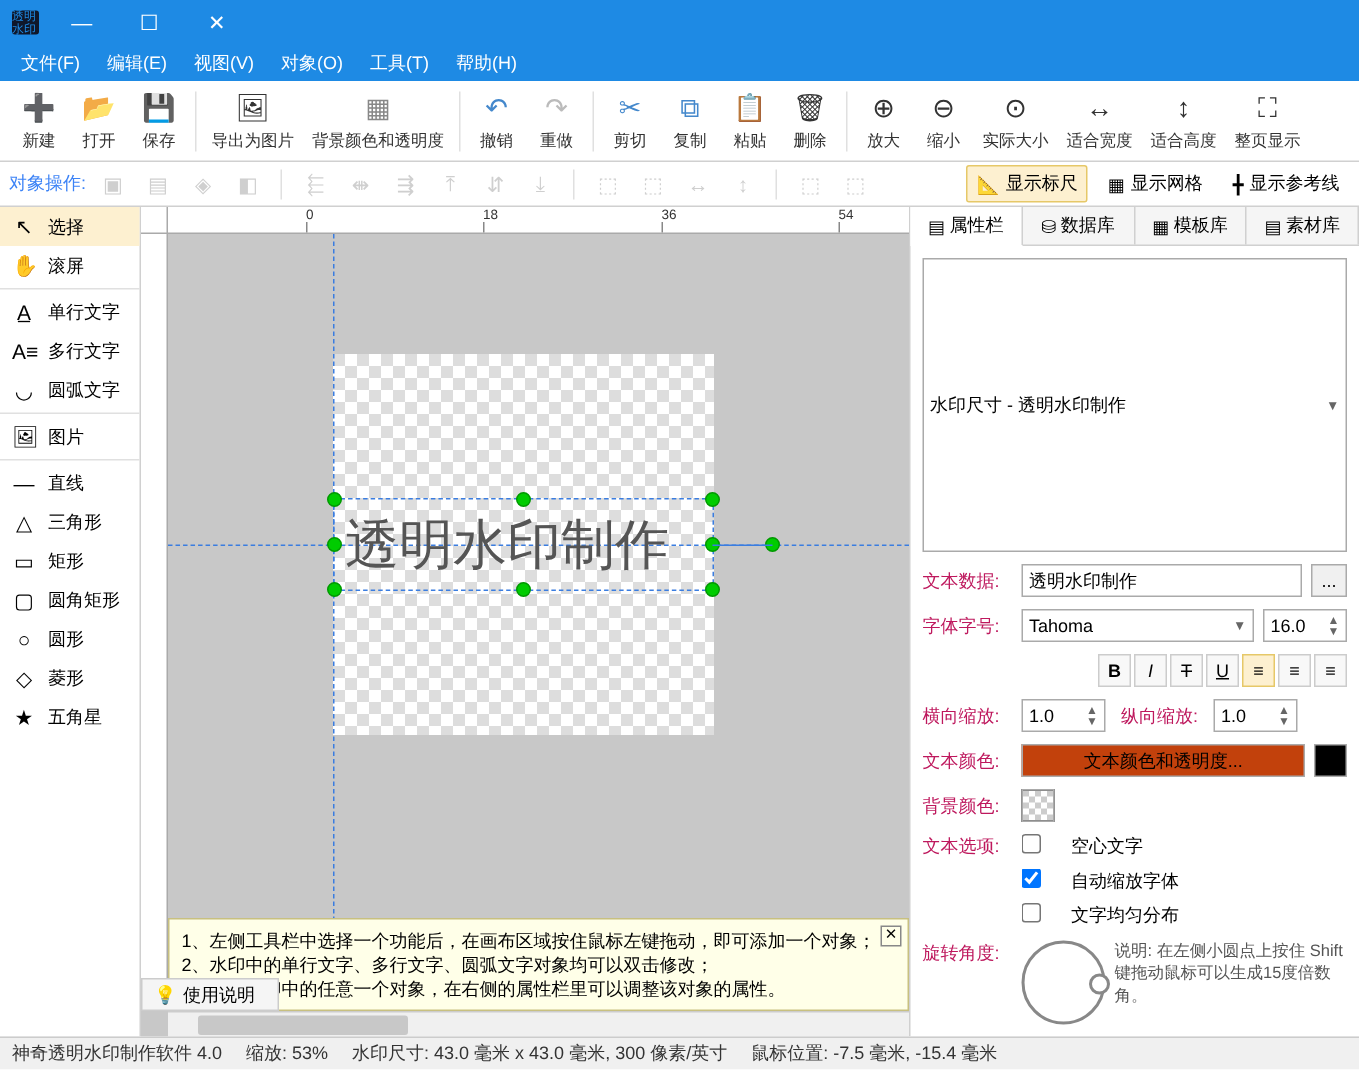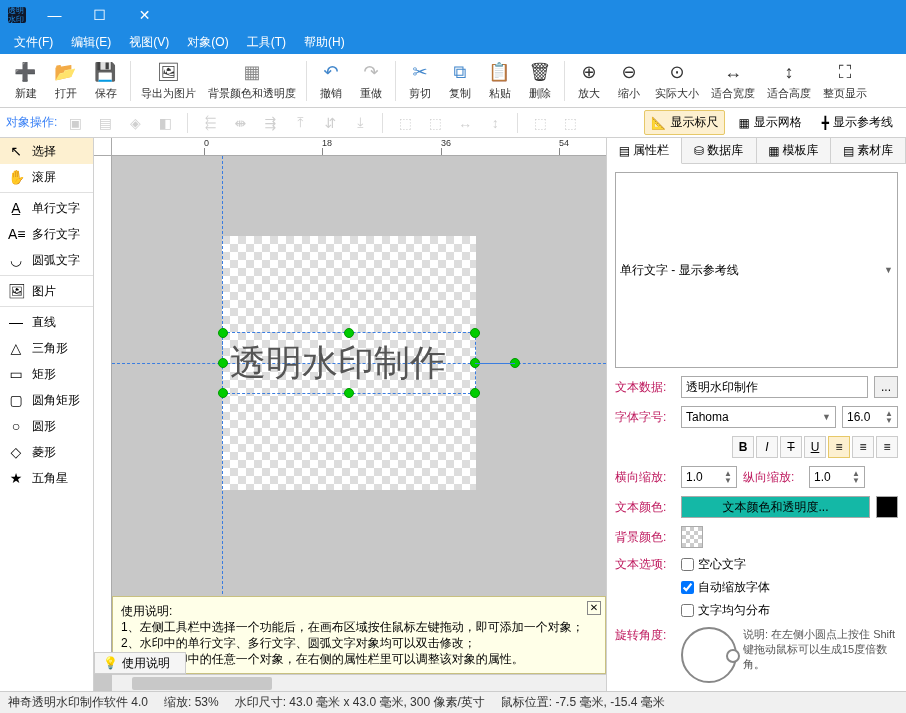--- a/index.html
+++ b/index.html
@@ -56,24 +56,24 @@
 .rrow .rl{width:60px;color:#be185d}
 .combo{flex:1;height:22px;border:1px solid #aaa;padding:0 4px;display:flex;align-items:center;justify-content:space-between;background:#fff}
 .combo .arr{font-size:9px;color:#666}
 .txtinput{flex:1;height:22px;border:1px solid #aaa;padding:0 4px;background:#fff;display:flex;align-items:center}
 .morebtn{width:24px;height:22px;border:1px solid #aaa;display:flex;align-items:center;justify-content:center;background:#f0f0f0}
 .spin{width:56px;height:22px;border:1px solid #aaa;display:flex;align-items:center;padding:0 4px;justify-content:space-between;background:#fff}
 .spin .sar{font-size:8px;line-height:7px;color:#666;display:flex;flex-direction:column}
 .fmtbtns{display:flex;gap:2px}
 .fbtn{width:22px;height:22px;border:1px solid #ccc;display:flex;align-items:center;justify-content:center;background:#f8f8f8;font-size:12px}
 .fbtn.act{background:#fdf0d0;border-color:#e6c868}
-.colorbtn{flex:1;height:22px;border:1px solid #aaa;background:#14b8a6;display:flex;align-items:center;justify-content:center}
+.colorbtn{flex:1;height:22px;border:1px solid #aaa;background:#c2410c;display:flex;align-items:center;justify-content:center}
 .swatch{width:22px;height:22px;border:1px solid #aaa;background:#000}
 .swatch.checker2{background-image:repeating-conic-gradient(#fff 0 25%,#ccc 0 50%);background-size:8px 8px}
-.cb{display:flex;align-items:center;gap:4px}
+.cb{display:flex;gap:20px}
 .cb input{width:13px;height:13px}
 .rotwheel{width:56px;height:56px;border:2px solid #888;border-radius:50%;position:relative}
 .rotwheel::after{content:"";position:absolute;right:-5px;top:50%;width:10px;height:10px;background:#fff;border:2px solid #888;border-radius:50%;margin-top:-6px}
 .statusbar{height:22px;background:#f0f0f0;border-top:1px solid #ccc;display:flex;align-items:center;padding:0 8px;gap:16px;font-size:11px;color:#333}
 </style>
 </head>
 <body>
 
 <div class="titlebar">
   <div class="logo">透明
@@ -285,21 +285,20 @@
           <div class="handle" style="left:0;top:100%"></div>
           <div class="handle" style="left:50%;top:100%"></div>
           <div class="handle" style="left:100%;top:100%"></div>
           <div class="rothandle" style="left:calc(100% + 40px);top:50%"></div>
           <div style="position:absolute;left:100%;top:50%;width:40px;border-top:1px solid #3a7de0"></div>
         </div>
         <div class="canvtext" style="left:118px;top:183px">透明水印制作</div>
       </div>
     </div>
     <div class="hintbox">
-      <div>使用说明:</div>
       <div>1、左侧工具栏中选择一个功能后，在画布区域按住鼠标左键拖动，即可添加一个对象；</div>
       <div>2、水印中的单行文字、多行文字、圆弧文字对象均可以双击修改；</div>
       <div>3、选择水印中的任意一个对象，在右侧的属性栏里可以调整该对象的属性。</div>
       <div class="close">✕</div>
     </div>
     <div class="usagebtn">
         <span style="color:#fa0">💡</span>
         <span>使用说明</span>
       </div>
     <div class="scrollbar-h">
@@ -321,21 +320,21 @@
           <span>▦</span>
           <span>模板库</span>
         </div>
       <div class="rtab">
           <span>▤</span>
           <span>素材库</span>
         </div>
     </div>
     <div class="rcontent">
       <div class="combo">
-          <span>单行文字 - 显示参考线</span>
+          <span>水印尺寸 - 透明水印制作</span>
           <span class="arr">▼</span>
         </div>
       <div class="rrow">
         <span class="rl">文本数据:</span>
         <div class="txtinput">
             <span>透明水印制作</span>
           </div>
         <div class="morebtn">...</div>
       </div>
       <div class="rrow">
@@ -367,21 +366,21 @@
           <div class="fbtn">≡</div>
           <div class="fbtn">≡</div>
         </div>
       </div>
       <div class="rrow">
         <span class="rl">横向缩放:</span>
         <div class="spin">
             <span>1.0</span>
             <span class="sar">▲<br>▼</span>
           </div>
-        <span class="rl" style="text-align:left">纵向缩放:</span>
+        <span class="rl" style="text-align:center">纵向缩放:</span>
         <div class="spin">
             <span>1.0</span>
             <span class="sar">▲<br>▼</span>
           </div>
       </div>
       <div class="rrow">
         <span class="rl">文本颜色:</span>
         <div class="colorbtn">文本颜色和透明度...</div>
         <div class="swatch"></div>
       </div>

